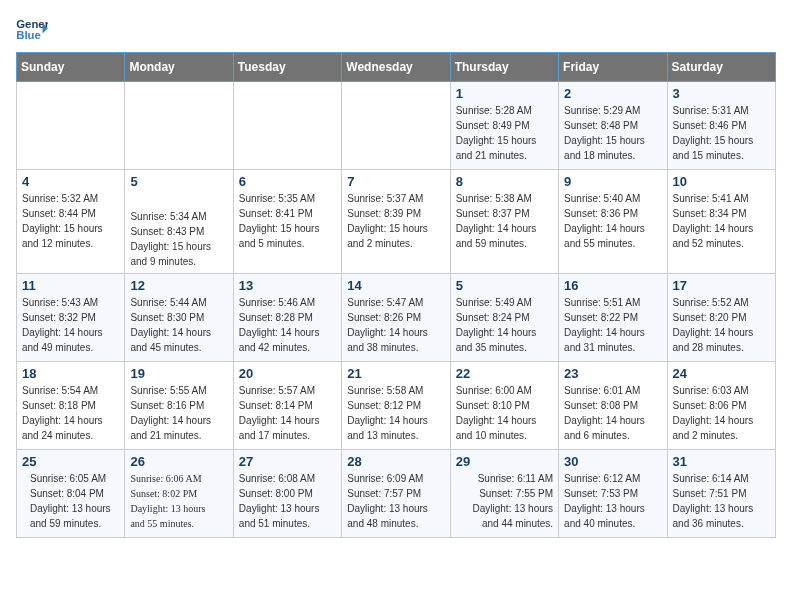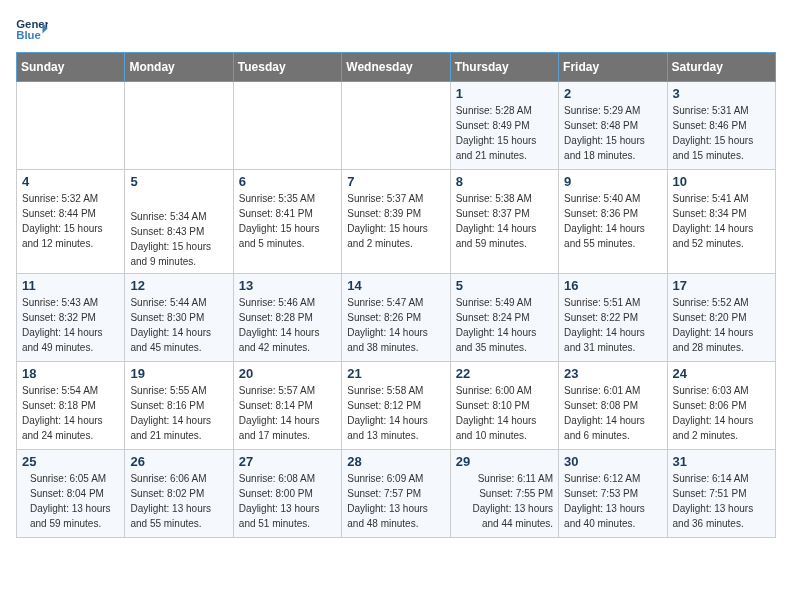--- a/index.html
+++ b/index.html
@@ -294,21 +294,21 @@
       <tr>
         <td>
           <span class="day-number">25</span>
           <div class="day-info" style="white-space: pre-line; margin-left: 8px;">Sunrise: 6:05 AM
 Sunset: 8:04 PM
 Daylight: 13 hours
 and 59 minutes.</div>
         </td>
         <td>
           <span class="day-number">26</span>
-          <div class="day-info" style="white-space: pre-line;">Sunrise: 6:06 AM
+          <div class="day-info" style="white-space: pre-line; font-family: Liberation Serif, serif;">Sunrise: 6:06 AM
 Sunset: 8:02 PM
 Daylight: 13 hours
 and 55 minutes.</div>
         </td>
         <td>
           <span class="day-number">27</span>
           <div class="day-info" style="white-space: pre-line;">Sunrise: 6:08 AM
 Sunset: 8:00 PM
 Daylight: 13 hours
 and 51 minutes.</div>

